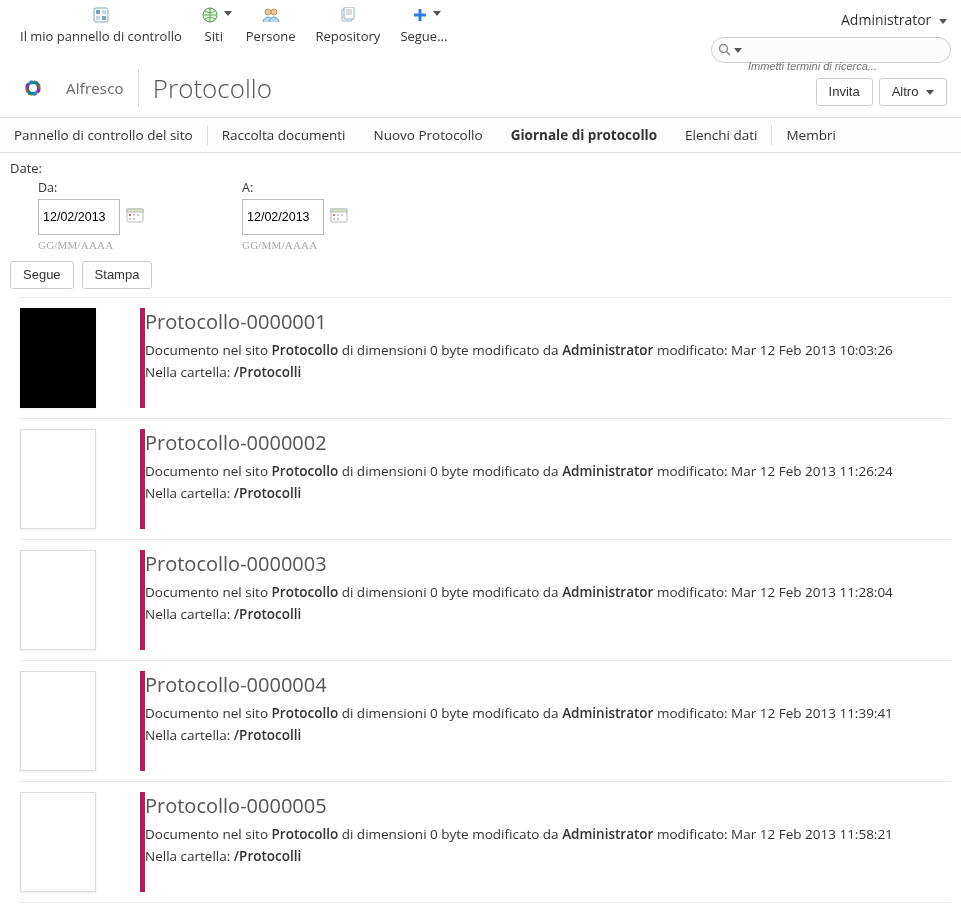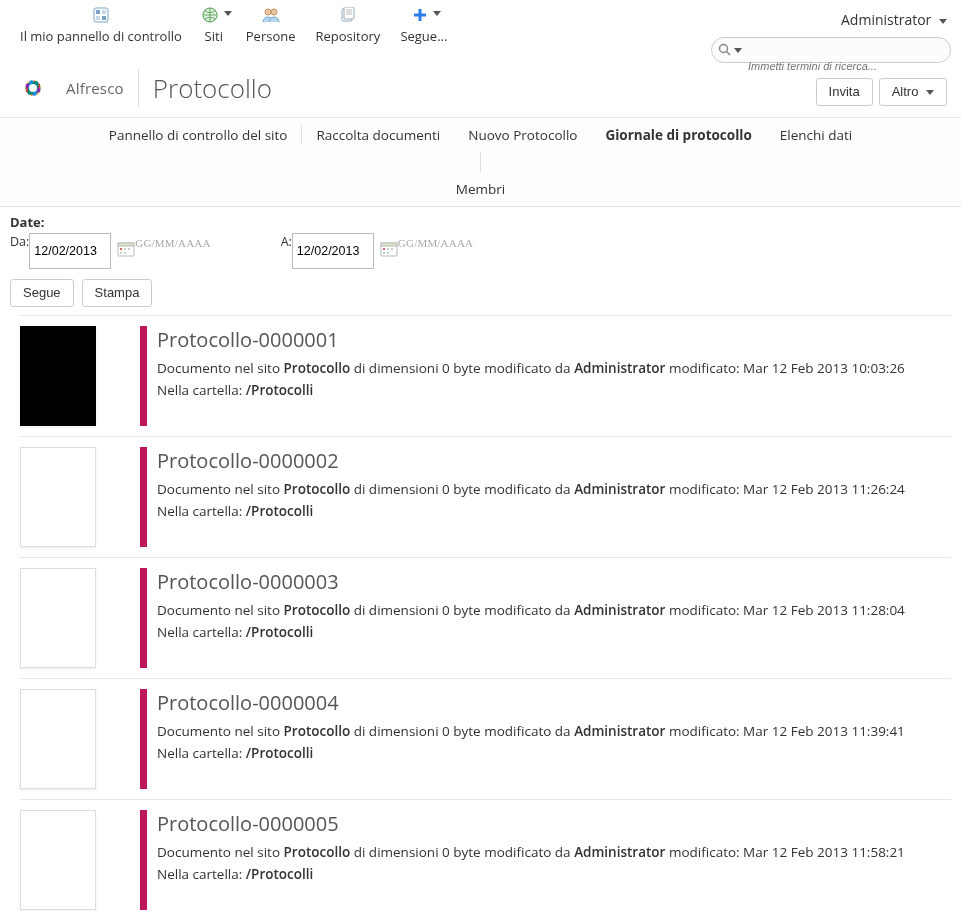--- a/index.html
+++ b/index.html
@@ -25,49 +25,49 @@
   .site-title-row { display:flex; align-items:center; justify-content:space-between; padding:6px 14px 10px 14px; }
   .site-title-left { display:flex; align-items:center; gap:14px; }
   .logo { width:38px; height:38px; }
   .brand { font-size:15px; color:#666; letter-spacing:0.2px; border-right:1px solid #ddd; padding-right:14px; line-height:38px; }
   .site-name { font-size:26px; color:#555; font-weight:300; }
 
   .title-buttons { display:flex; gap:6px;margin-top:8px; }
   .btn { border:1px solid #ccc; background:#fff; border-radius:3px; padding:5px 12px; font-size:13px; cursor:pointer; line-height:16px; color:#333; }
 
   
-  .site-nav { border-top:1px solid #e3e3e3; border-bottom:1px solid #e3e3e3; background:#fdfdfd; display:flex; align-items:center;flex-direction:column; }
+  .site-nav { border-top:1px solid #e3e3e3; border-bottom:1px solid #e3e3e3; background:#fdfdfd; display:flex; align-items:center; }
   .site-nav .nav-group { display:flex; align-items:center; }
   .site-nav .nav-item { padding:8px 14px; font-size:13.5px; color:#333; cursor:pointer; white-space:nowrap; }
   .site-nav .nav-item.active { font-weight:bold; }
   .site-nav .sep { width:1px; height:20px; background:#e0e0e0; }
 
   
   .main { padding:6px 0 0 0; }
   .filter-area { padding:0 10px; }
-  .filter-title { font-weight:bold; font-size:13px; margin:0 0 2px 0; }
+  .filter-title { font-weight:normal; font-size:13px; margin:0 0 2px 0; }
   .filter-row { display:flex; gap:70px; margin-top:2px; }
-  .filter-col { display:flex; flex-direction:row; }
+  .filter-col { display:flex; flex-direction:column;margin-left:28px; }
   .filter-col label { font-size:12.5px; margin-bottom:3px; }
   .date-line { display:flex; align-items:center; gap:6px; }
   .date-input { width:82px; height:36px; border:1px solid #bbb; padding:2px 4px; font-size:12.5px; }
   .cal-icon { width:18px; height:18px; }
   .hint { font-size:11px; color:#aaa; margin-top:4px; letter-spacing:0.2px;font-family:Liberation Serif, serif;}
 
   .action-row { display:flex; gap:8px; padding:10px 10px 8px 10px; }
 
   .results-bar { background:#eee; border-top:1px solid #e1e1e1; border-bottom:1px solid #e1e1e1; padding:4px 10px; font-size:13px; margin:0 10px; }
 
   .results { padding:0 10px 20px 20px; }
   .result-item { display:flex; border-bottom:1px solid #e8e8e8; padding:10px 0 10px 0; }
   .result-item:first-child { border-top:1px solid #e8e8e8; }
   .thumb-col { width:120px; flex:0 0 120px; display:flex; justify-content:flex-start; }
   .thumb { width:76px; height:100px; border:1px solid #ddd; background:#fff; box-shadow:0 1px 2px rgba(0,0,0,0.08); }
   .thumb.black { background:#000; border-color:#000; }
-  .meta-col { flex:1; border-left:7px solid #be185d; padding-left:10px; }
+  .meta-col { flex:1; border-left:5px solid #be185d; }
   .result-title { font-size:20px; color:#555; font-weight:400; margin:0 0 6px 0; }
   .meta-line { font-size:13.5px; color:#333; }
   .meta-line b { font-weight:600; }
   .meta-sub { font-size:13.5px; color:#333; margin-top:4px; }
   .meta-sub b { font-weight:600; }
 </style>
 </head>
 <body>
 
 <div class="top-toolbar">

